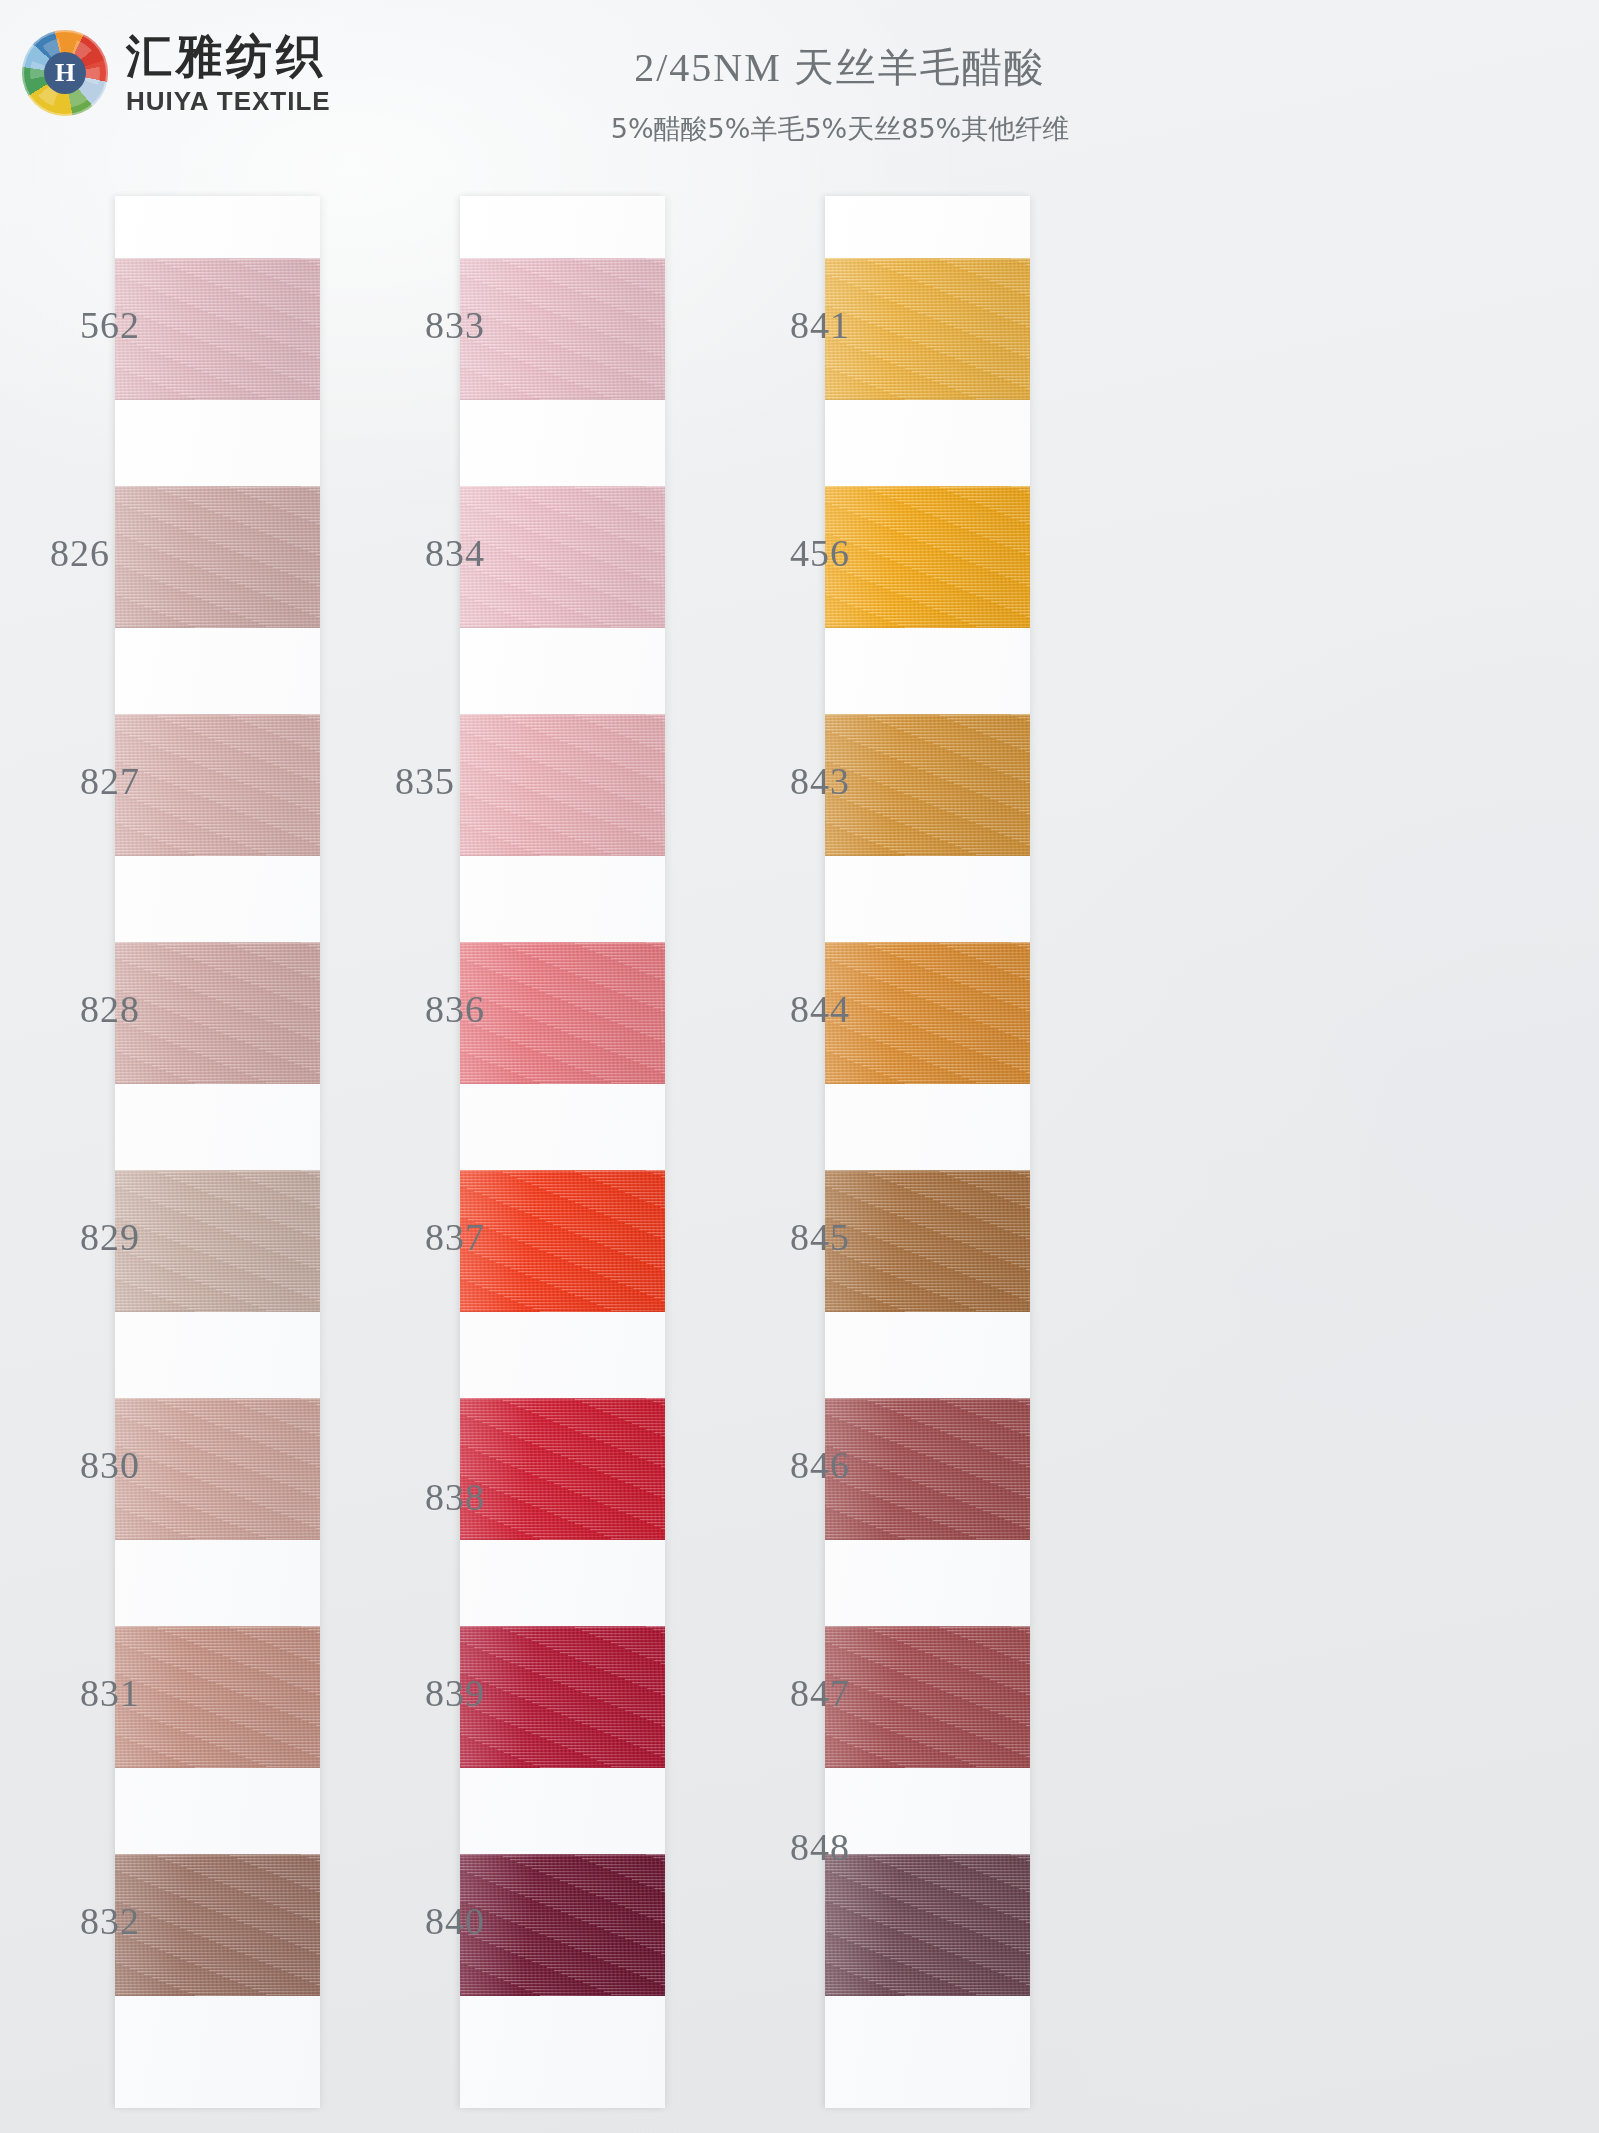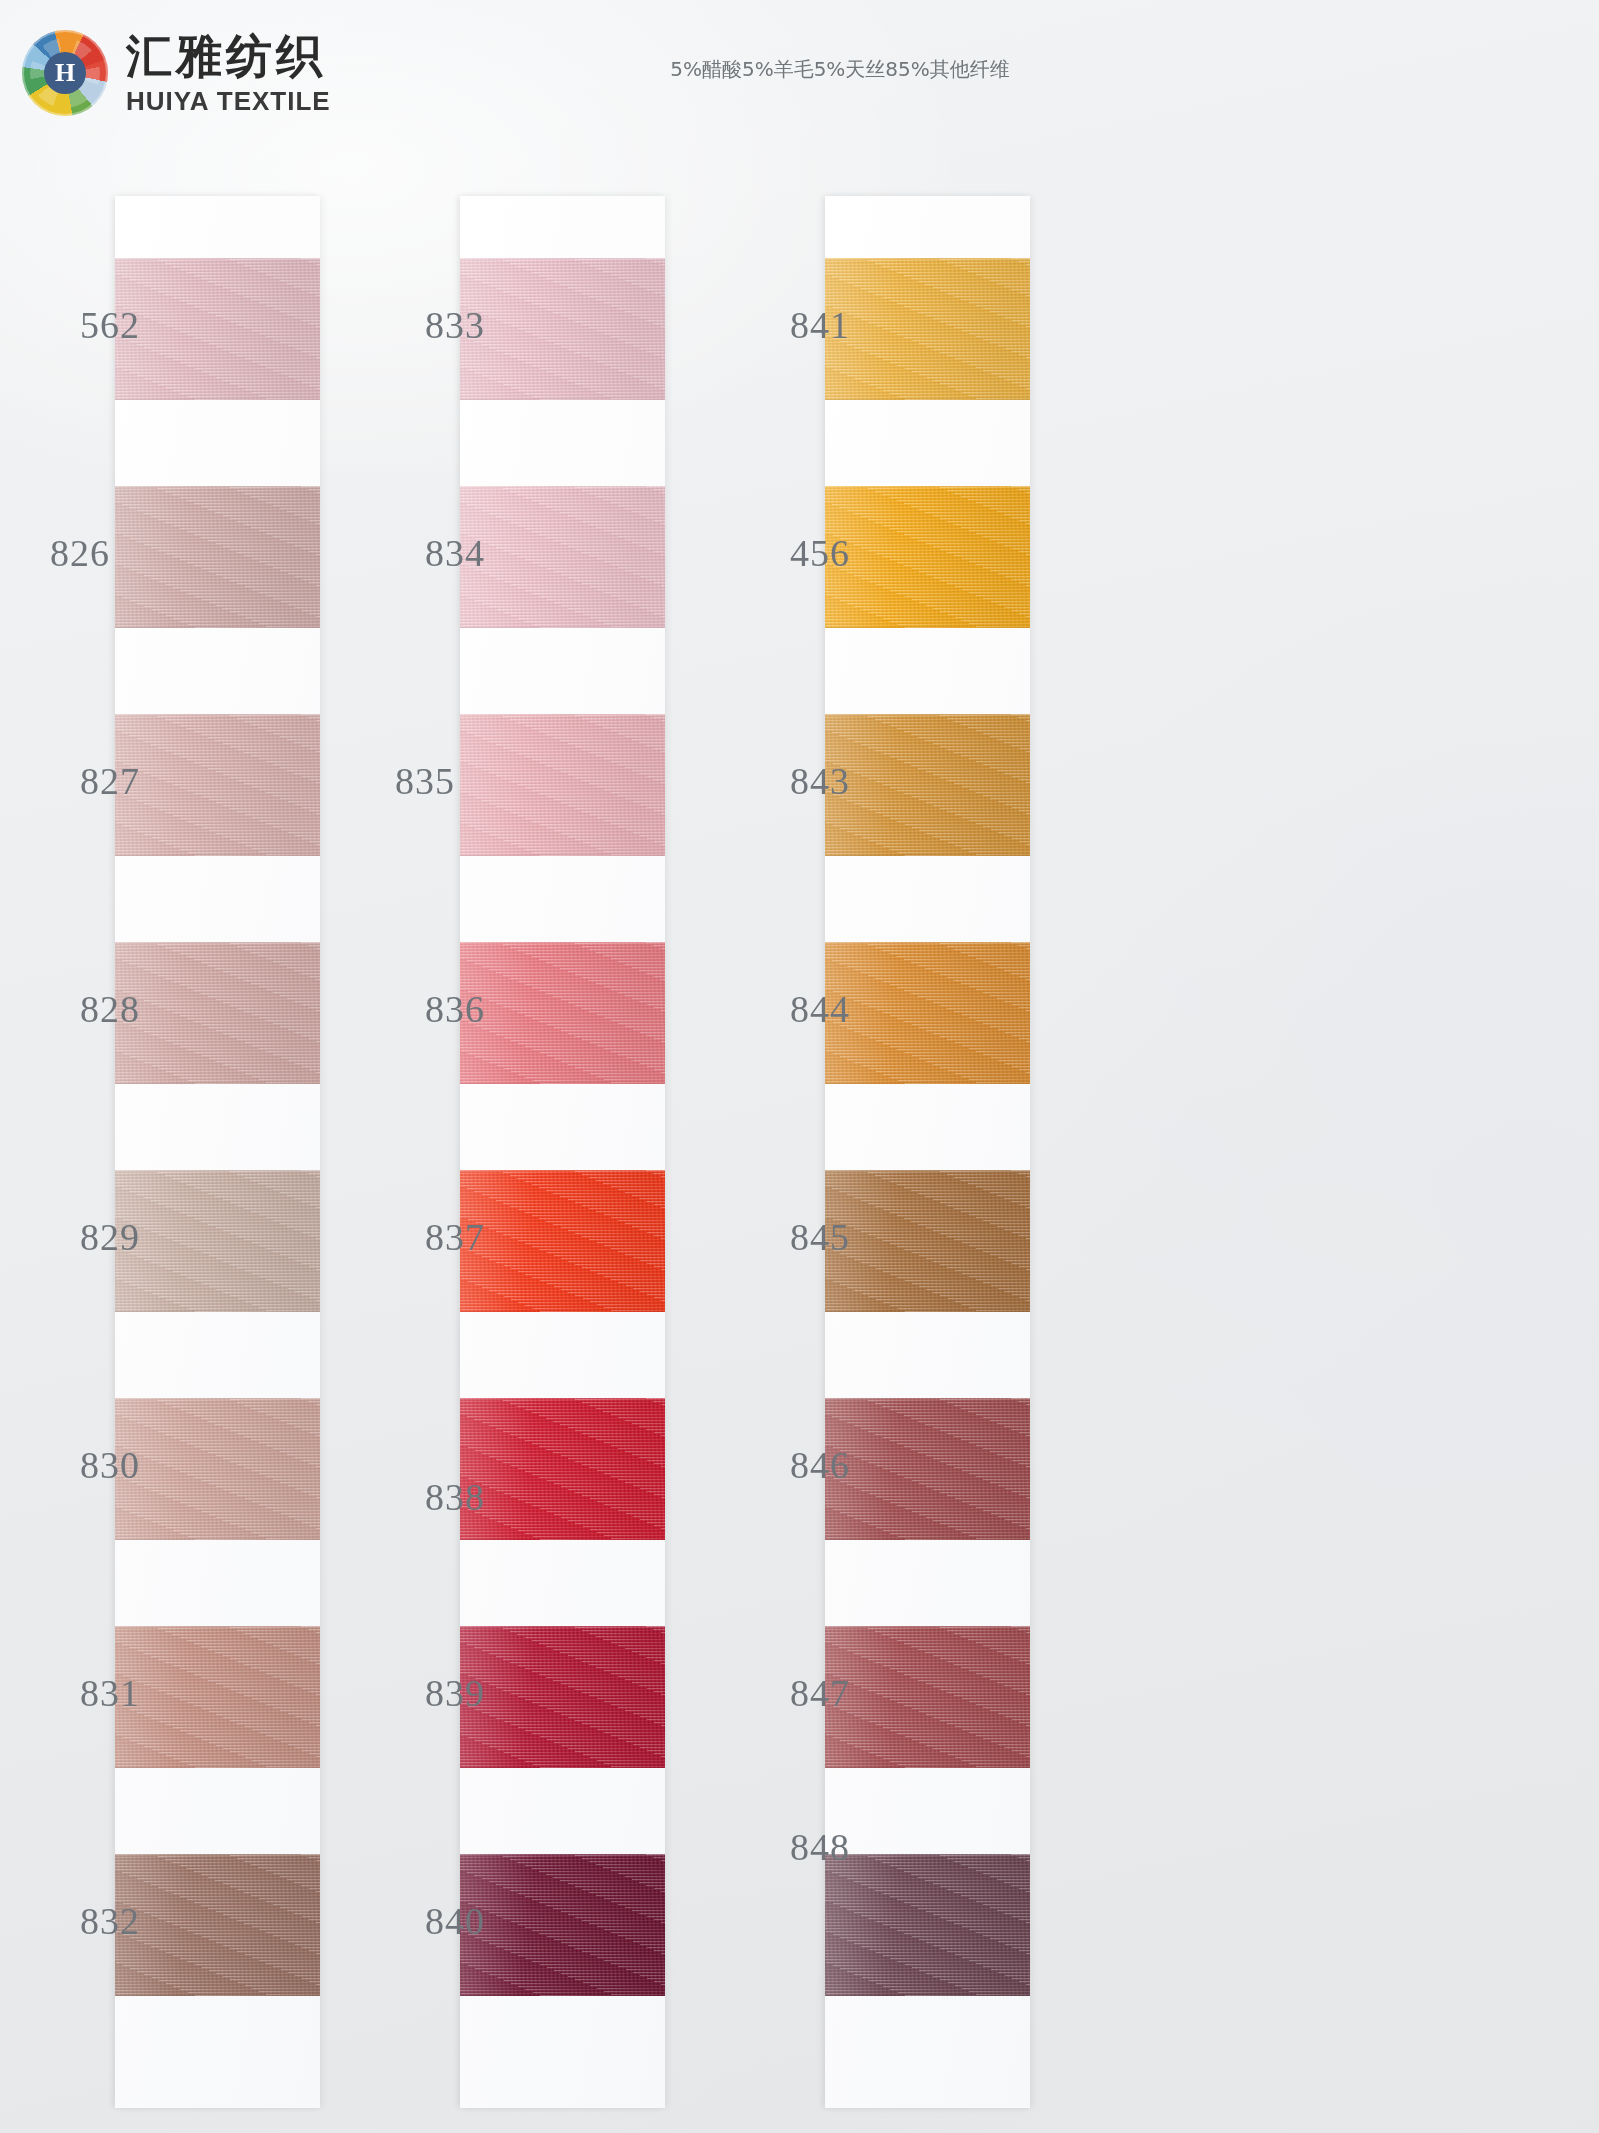--- a/index.html
+++ b/index.html
@@ -71,21 +71,21 @@
   }
 
   .title-block { position: absolute; left: 560px; top: 40px; width: 560px; text-align: center; }
   .card-title {
     font-family: "Liberation Serif", serif;
     font-size: 40px; color: #6e7478; letter-spacing: 2px; white-space: nowrap;
   }
   .card-subtitle {
     margin-top: 16px;
     font-family: "DejaVu Sans", sans-serif;
-    font-size: 20px; color: #70767a; letter-spacing: 0px; white-space: nowrap;
+    font-size: 27px; color: #70767a; letter-spacing: 0px; white-space: nowrap;
   }
 
   
   .board { position: absolute; left: 0; top: 0; width: 1599px; height: 2133px; }
   .column { position: absolute; top: 196px; }
   .col-card {
     position: absolute; top: 0; width: 205px; height: 1912px;
     background: linear-gradient(100deg, #ffffff 0%, #fcfcfd 40%, #f7f8fa 100%);
     box-shadow: -3px 0 6px rgba(0,0,0,0.07), 3px 0 7px rgba(0,0,0,0.05);
   }
@@ -136,20 +136,21 @@
       <div class="logo-ring"></div>
       <div class="logo-core">H</div>
     </div>
     <div class="brand-text">
       <div class="brand-cn">汇雅纺织</div>
       <div class="brand-en">HUIYA TEXTILE</div>
     </div>
   </div>
 
   <div class="title-block">
+    <div class="card-title">2/45NM  天丝羊毛醋酸</div>
     <div class="card-subtitle">5%醋酸5%羊毛5%天丝85%其他纤维</div>
   </div>
 
 </div>
 
 <div class="board" id="board">
     <div class="column" style="left: 115px;">
       <div class="col-card">
         <div class="swatch" style="top: 62px; background: rgb(232, 191, 198);">
           <div class="yarn"></div>

